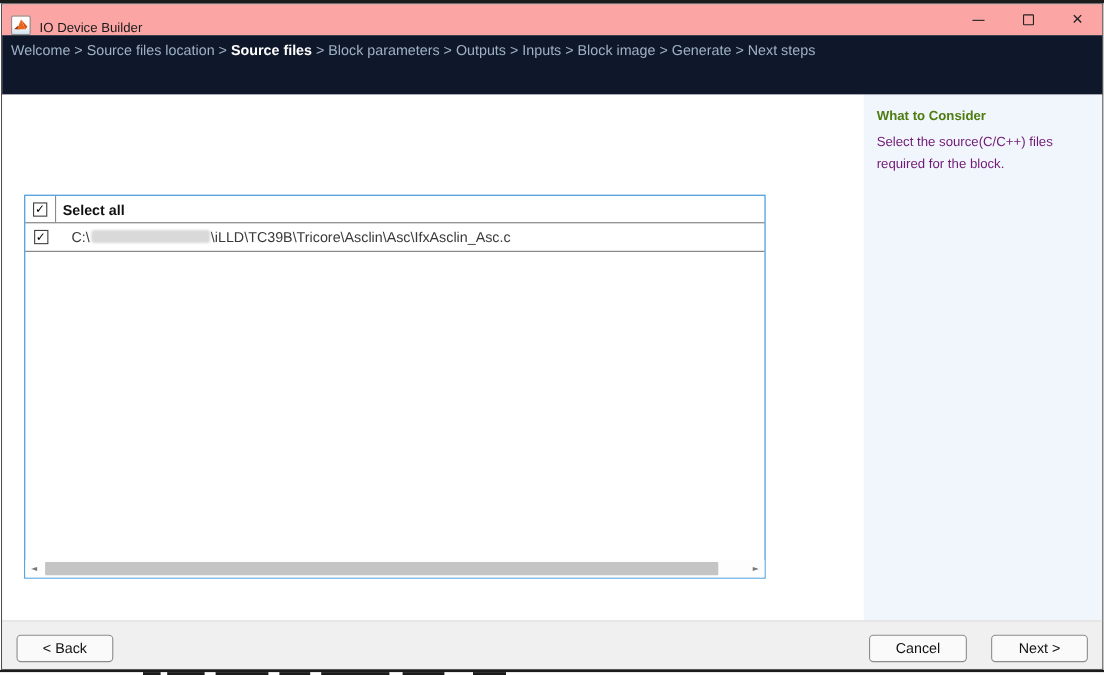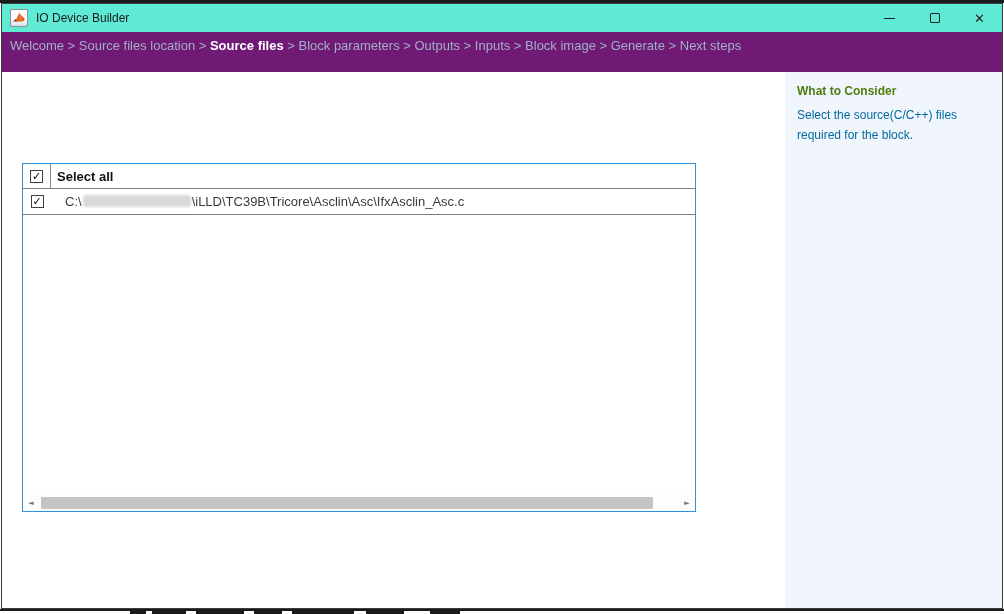--- a/index.html
+++ b/index.html
@@ -9,33 +9,33 @@
 
   .top-edge { position:absolute; left:0; top:0; width:100%; height:3px; background:#1b1b1b; }
   .bottom-strip { position:absolute; left:0; bottom:0; width:100%; height:5px;
                   background:#ffffff; border-top:2px solid #1c1c1c; }
   .frag { position:absolute; top:0; height:3px; background:#1c1c1c; }
 
   .window { position:absolute; left:1px; right:1px; top:3px; bottom:5px;
             border:1px solid #3c3c3c; display:flex; flex-direction:column; background:#fff; }
 
   
-  .titlebar { height:28px; background:#5eead4; display:flex; align-items:center; padding-left:8px; flex:0 0 auto; }
+  .titlebar { height:28px; background:#fca5a5; display:flex; align-items:flex-end; padding-left:8px; flex:0 0 auto; }
   .app-icon { width:18px; height:18px; border:1px solid #8f8f8f; border-radius:2px;
               background:linear-gradient(#fefefe 55%, #cfe0ef); display:flex; align-items:center; justify-content:center; }
   .titlebar-title { margin-left:8px; font-size:12px; color:#1a1a1a; }
   .titlebar-spacer { flex:1; }
   .win-controls { display:flex; height:28px; }
   .win-btn { width:45px; height:28px; display:flex; align-items:center; justify-content:center;
              color:#222; font-family:"DejaVu Sans", sans-serif; font-size:13px; }
   .glyph-min { width:11px; height:1px; background:#222; }
   .glyph-max { width:10px; height:10px; border:1px solid #222; border-radius:1px; }
 
   
-  .crumbbar { height:40px; background:#701a75; padding:6px 8px 4px 8px; flex:0 0 auto;
+  .crumbbar { height:54px; background:#0f172a; padding:6px 8px 4px 8px; flex:0 0 auto;
               font-size:13px; white-space:nowrap; overflow:hidden; }
   .crumb { color:#9fb1c6; }
   .crumb.active { color:#ffffff; font-weight:bold; }
   .sep { color:#9fb1c6; white-space:pre; }
 
   
   .content { flex:1; display:flex; min-height:0; }
   .main { flex:1; position:relative; background:#ffffff; }
   .page-heading { position:absolute; left:14px; top:11px; font-size:13.5px; font-weight:bold; color:#111; }
 
@@ -57,21 +57,21 @@
 
   .hscroll { height:16px; flex:0 0 auto; display:flex; align-items:center; background:#fdfdfd; }
   .scroll-arrow { width:16px; flex:0 0 auto; display:flex; align-items:center; justify-content:center;
                   font-family:"DejaVu Sans", sans-serif; font-size:7px; color:#777; }
   .scroll-track { flex:1; position:relative; height:16px; }
   .scroll-thumb { position:absolute; left:2px; top:2px; width:612px; height:12px; background:#c4c4c4; border-radius:1px; }
 
   
   .sidebar { width:217px; flex:0 0 auto; background:#f1f6fc; padding:12px 12px 0 12px; }
   .sidebar-heading { color:#4d7c0f; font-weight:bold; font-size:12px; margin-bottom:8px; }
-  .sidebar-body { font-size:12px; color:#0369a1; line-height:1.65; width:194px; }
+  .sidebar-body { font-size:12px; color:#701a75; line-height:1.65; width:194px; }
 
   
   .footer { height:44px; flex:0 0 auto; background:#f0f0f0; border-top:1px solid #dcdcdc; position:relative; }
   .btn { position:absolute; top:12px; height:25px; background:#fafafa; border:1px solid #8c8c8c;
          border-radius:4px; font-size:13px; color:#111; font-family:"Liberation Sans", sans-serif;
          display:flex; align-items:center; justify-content:center; }
   .btn-back { left:13px; width:88px; }
   .btn-cancel { right:123px; width:89px; }
   .btn-next { right:13px; width:88px; }
 </style>
@@ -141,20 +141,25 @@
           </div>
         </div>
       </div>
 
       <div class="sidebar">
         <div class="sidebar-heading">What to Consider</div>
         <div class="sidebar-body">Select the source(C/C++) files required for the block.</div>
       </div>
     </div>
 
+    <div class="footer">
+      <div class="btn btn-back">&lt; Back</div>
+      <div class="btn btn-cancel">Cancel</div>
+      <div class="btn btn-next">Next &gt;</div>
+    </div>
   </div>
 
   <div class="bottom-strip">
     <div class="frag" style="left:130px;width:16px;"></div>
     <div class="frag" style="left:152px;width:34px;"></div>
     <div class="frag" style="left:196px;width:48px;"></div>
     <div class="frag" style="left:254px;width:28px;"></div>
     <div class="frag" style="left:292px;width:62px;"></div>
     <div class="frag" style="left:366px;width:38px;"></div>
     <div class="frag" style="left:430px;width:30px;"></div>

